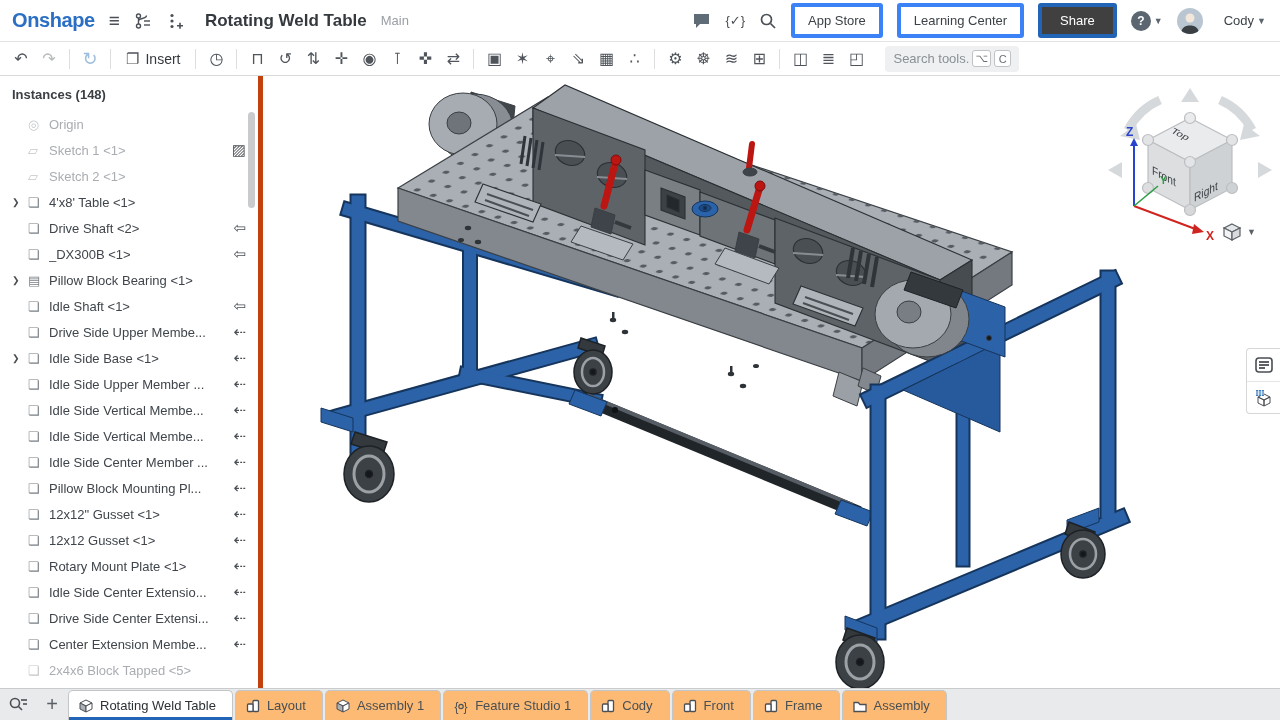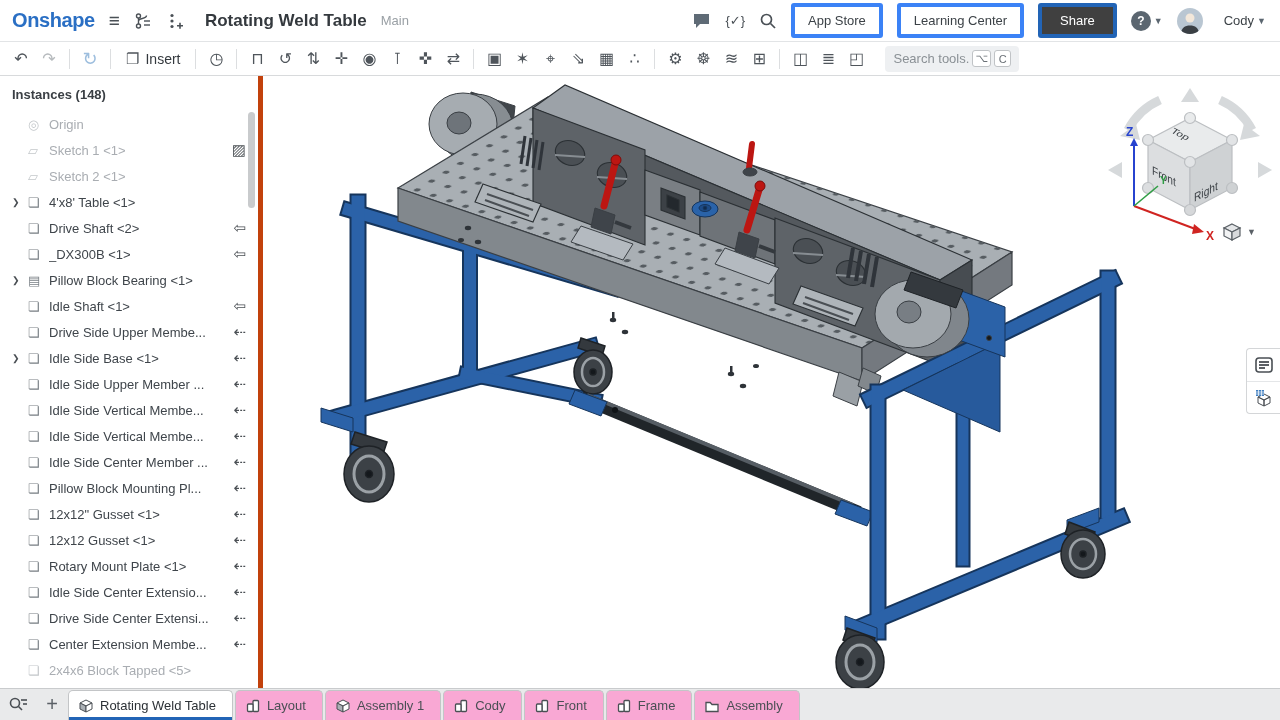--- a/index.html
+++ b/index.html
@@ -56,21 +56,21 @@
   .viewmenu{position:absolute;left:958px;top:146px;display:flex;align-items:center;gap:4px;cursor:pointer}
   .rightdock{position:absolute;right:0;top:272px;width:34px;background:#fff;
     border:1px solid #d4d6d8;border-right:none;border-radius:4px 0 0 4px}
   .dockbtn{height:32px;display:flex;align-items:center;justify-content:center;cursor:pointer}
   .dockbtn + .dockbtn{border-top:1px solid #e4e6e8}
   
   .tabbar{height:32px;background:#e9eaeb;border-top:1px solid #c9cbcd;display:flex;align-items:stretch;
     padding:0}
   .tbtn{width:36px;display:flex;align-items:center;justify-content:center;color:#4a4f54;cursor:pointer}
   .tbtn.plus{font-size:20px;color:#5a6066;width:32px}
-  .tab{display:flex;align-items:center;gap:6px;padding:0 16px 0 9px;background:#f9a8d4;
+  .tab{display:flex;align-items:center;gap:6px;padding:0 16px 0 9px;background:#fdba74;
     border:1px solid #c3c5c7;border-bottom:none;margin:1px 2px 0 0;border-radius:5px 5px 0 0;
     font-size:13px;color:#4a4f54;cursor:pointer;white-space:nowrap;position:relative}
   .tab.active{background:#fff;color:#2c3136;box-shadow:inset 0 -3px 0 #2264b6}
   .tabico{width:16px;height:16px;flex:none}
   .linkbadge{width:14px;height:14px;flex:none;margin-right:-2px}
   svg text{font-family:"Liberation Sans",sans-serif}
 </style>
 </head>
 <body>
 
@@ -607,20 +607,26 @@
     <span>Layout</span>
   </div>
   <div class="tab">
     <svg class="tabico">
         <use href="#sym-asm"></use>
       </svg>
     <span>Assembly 1</span>
   </div>
   <div class="tab">
     <svg class="tabico">
+        <use href="#sym-braces"></use>
+      </svg>
+    <span>Feature Studio 1</span>
+  </div>
+  <div class="tab">
+    <svg class="tabico">
         <use href="#sym-part"></use>
       </svg>
     <span>Cody</span>
   </div>
   <div class="tab">
     <svg class="tabico">
         <use href="#sym-part"></use>
       </svg>
     <span>Front</span>
   </div>

